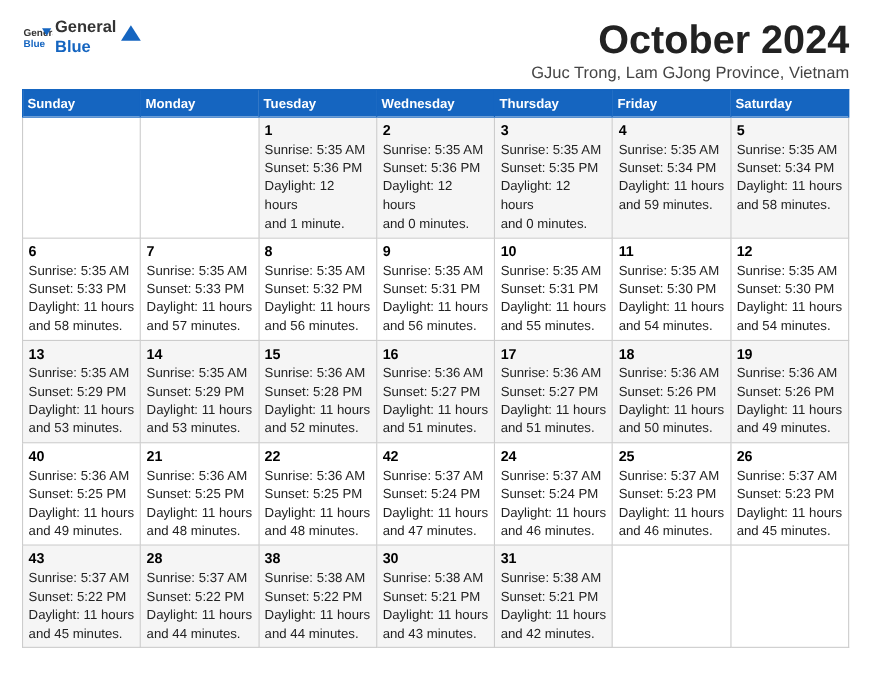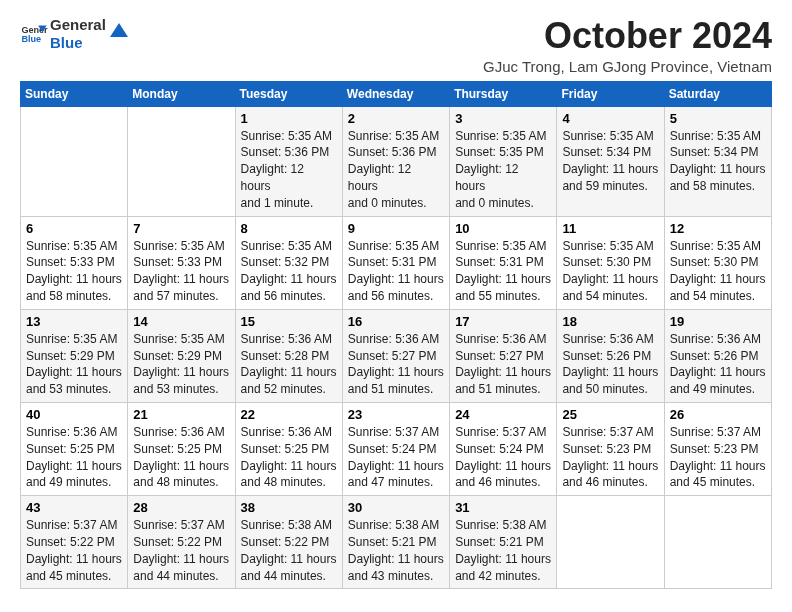--- a/index.html
+++ b/index.html
@@ -211,21 +211,21 @@
 Daylight: 11 hours
 and 49 minutes.</span></td>
         <td><span class="day-num">21</span><span class="day-info" style="white-space: pre-line;">Sunrise: 5:36 AM
 Sunset: 5:25 PM
 Daylight: 11 hours
 and 48 minutes.</span></td>
         <td><span class="day-num">22</span><span class="day-info" style="white-space: pre-line;">Sunrise: 5:36 AM
 Sunset: 5:25 PM
 Daylight: 11 hours
 and 48 minutes.</span></td>
-        <td><span class="day-num">23</span><span class="day-info" style="white-space: pre-line;">Sunrise: 5:37 AM
+        <td><span class="day-num">42</span><span class="day-info" style="white-space: pre-line;">Sunrise: 5:37 AM
 Sunset: 5:24 PM
 Daylight: 11 hours
 and 47 minutes.</span></td>
         <td><span class="day-num">24</span><span class="day-info" style="white-space: pre-line;">Sunrise: 5:37 AM
 Sunset: 5:24 PM
 Daylight: 11 hours
 and 46 minutes.</span></td>
         <td><span class="day-num">25</span><span class="day-info" style="white-space: pre-line;">Sunrise: 5:37 AM
 Sunset: 5:23 PM
 Daylight: 11 hours

